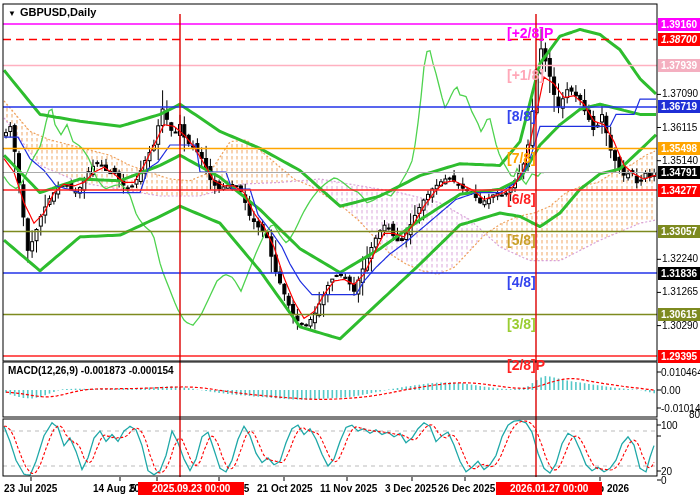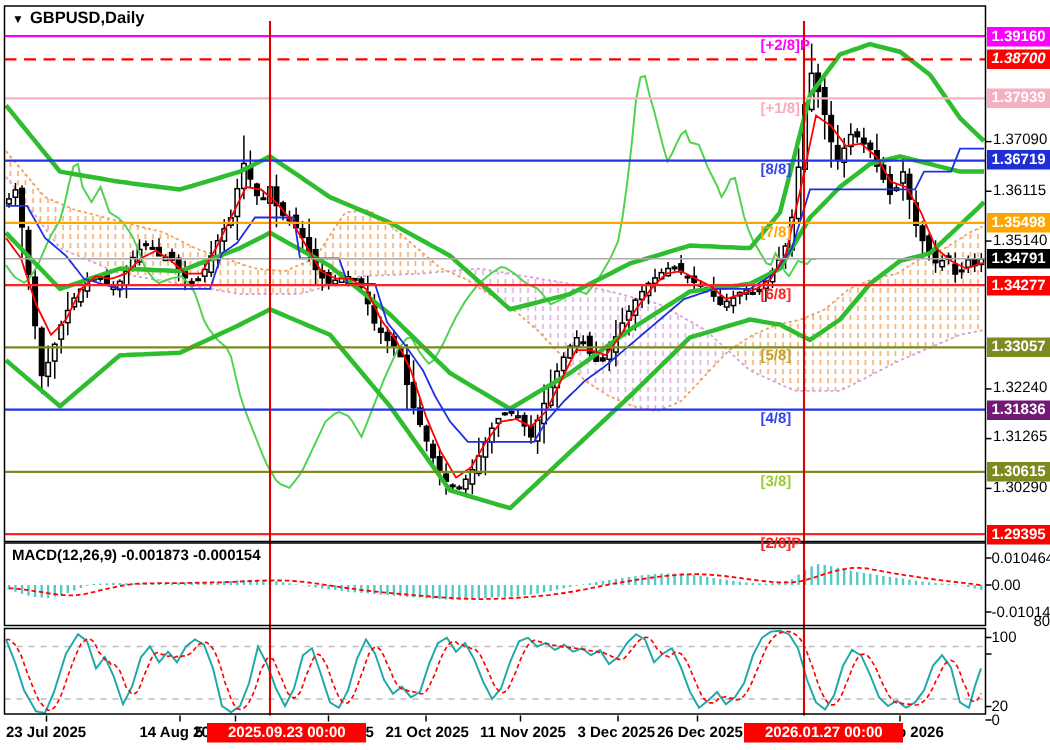--- a/index.html
+++ b/index.html
@@ -6,21 +6,21 @@
   #chart{position:relative;width:700px;height:500px;background:#fff;overflow:hidden;
          font-family:"Liberation Sans","DejaVu Sans",sans-serif;}
   #chart svg{position:absolute;left:0;top:0;}
   .lbl{position:absolute;white-space:nowrap;pointer-events:none;}
   .sym{left:8px;top:6px;font-size:11px;font-weight:700;color:#000;}
   .sym .tri{font-size:8px;margin-right:4px;}
   .ind-title{font-size:10px;font-weight:600;color:#000;}
   .tag{position:absolute;left:658px;width:42px;height:13px;line-height:13px;
        font-size:10px;font-weight:700;color:#fff;text-align:center;}
   .tick{position:absolute;left:662px;height:12px;line-height:12px;font-size:10px;color:#000;}
-  .mm{position:absolute;left:507px;font-size:10px;font-weight:700;}
+  .mm{position:absolute;left:507px;font-size:14px;font-weight:700;}
   .date{position:absolute;top:483px;font-size:10px;font-weight:600;color:#000;}
   .datebox{position:absolute;top:482px;height:13px;line-height:13px;background:#FF0000;
            color:#fff;font-size:10px;font-weight:700;padding:0 14px;}
   .iscale{position:absolute;left:661px;font-size:10px;color:#000;height:11px;line-height:11px;}
 </style>
 </head>
 <body>
 
 <div id="chart">
   <svg id="cv" width="700" height="500">
@@ -579,21 +579,21 @@
     <div class="mm" style="top:67px;color:#FFA8B8;">[+1/8]</div>
     <div class="tag" style="top:100px;background:#1F2FD6;">1.36719</div>
     <div class="mm" style="top:108px;color:#3344EE;">[8/8]</div>
     <div class="tag" style="top:142px;background:#FFA500;">1.35498</div>
     <div class="mm" style="top:150px;color:#FFA500;">[7/8]</div>
     <div class="tag" style="top:166px;background:#000000;">1.34791</div>
     <div class="tag" style="top:184px;background:#FF0000;">1.34277</div>
     <div class="mm" style="top:191px;color:#FF2222;">[6/8]</div>
     <div class="tag" style="top:225px;background:#7D8A1F;">1.33057</div>
     <div class="mm" style="top:232px;color:#C8A028;">[5/8]</div>
-    <div class="tag" style="top:267px;background:#701a75;">1.31836</div>
+    <div class="tag" style="top:267px;background:#000000;">1.31836</div>
     <div class="mm" style="top:274px;color:#3344EE;">[4/8]</div>
     <div class="tag" style="top:308px;background:#7D8A1F;">1.30615</div>
     <div class="mm" style="top:316px;color:#9ACD32;">[3/8]</div>
     <div class="tag" style="top:350px;background:#FF0000;">1.29395</div>
     <div class="mm" style="top:357px;color:#FF2222;">[2/8]P</div>
     <div class="iscale" style="top:367px;">0.010464</div>
     <div class="iscale" style="top:385px;">0.00</div>
     <div class="iscale" style="top:403px;">-0.010148</div>
     <div class="iscale" style="top:420px;">100</div>
     <div class="iscale" style="top:409px;padding-left:28px;">80</div>

